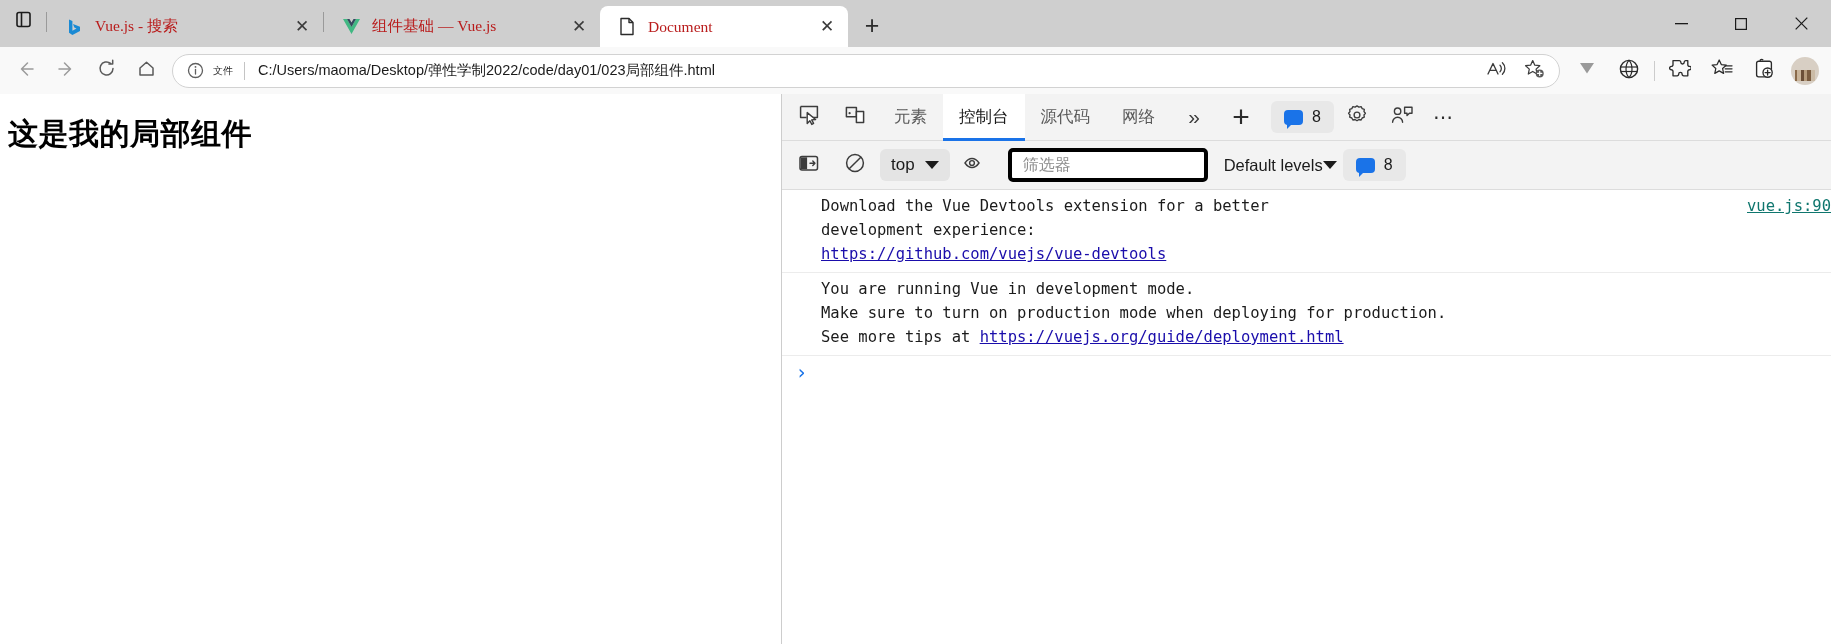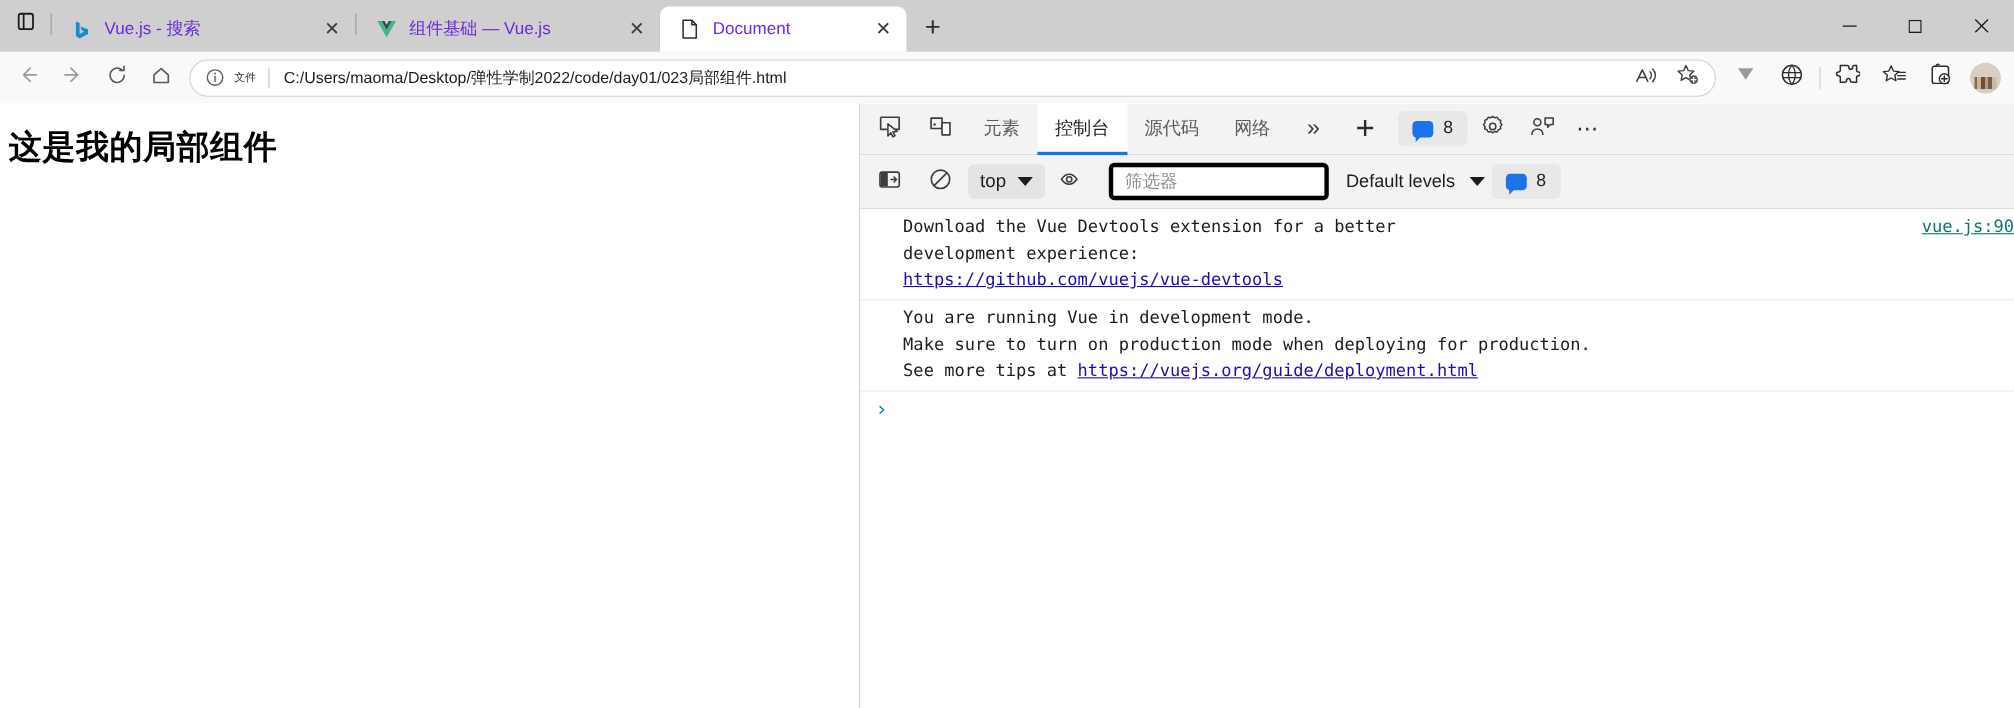--- a/index.html
+++ b/index.html
@@ -32,36 +32,37 @@
   .tab {
     height: 41px;
     display: flex; align-items: center;
     padding: 0 8px 0 16px;
     position: relative;
     border-radius: 8px 8px 0 0;
     min-width: 0;
   }
   .tab.inactive { width: 276px; background: transparent; }
   .tab.active {
-    width: 224px;
+    width: 248px;
     background: #ffffff;
   }
   .tab-favicon {
     width: 22px; height: 22px;
     display: flex; align-items: center; justify-content: center;
     flex: 0 0 22px;
     margin-right: 10px;
   }
   .tab-title {
     flex: 1 1 auto;
     font-size: 15.5px;
-    color: #6d28d9;
+    color: #b91c1c;
     white-space: nowrap;
     overflow: hidden;
     text-overflow: ellipsis;
+    font-family: Liberation Serif, serif;
   }
   .tab-close {
     width: 26px; height: 26px;
     flex: 0 0 26px;
     display: flex; align-items: center; justify-content: center;
     color: #3b3b3b;
     font-size: 17px;
     line-height: 1;
   }
   .newtab-btn {
@@ -270,21 +271,20 @@
     border: 4px solid #000000;
     border-radius: 5px;
     display: flex; align-items: center;
     padding: 0 11px;
     margin-left: 10px;
     flex: 0 0 200px;
   }
   .filter-input span { font-size: 16px; color: #8d8d8d; }
   .levels-select {
     display: flex; align-items: center;
-    gap: 13px;
     margin-left: 16px;
     flex: 0 0 auto;
   }
   .levels-label { font-size: 16.5px; color: #1b1b1b; }
 
   
   .dt-console-body {
     flex: 1 1 auto;
     background: #ffffff;
     overflow: hidden;

